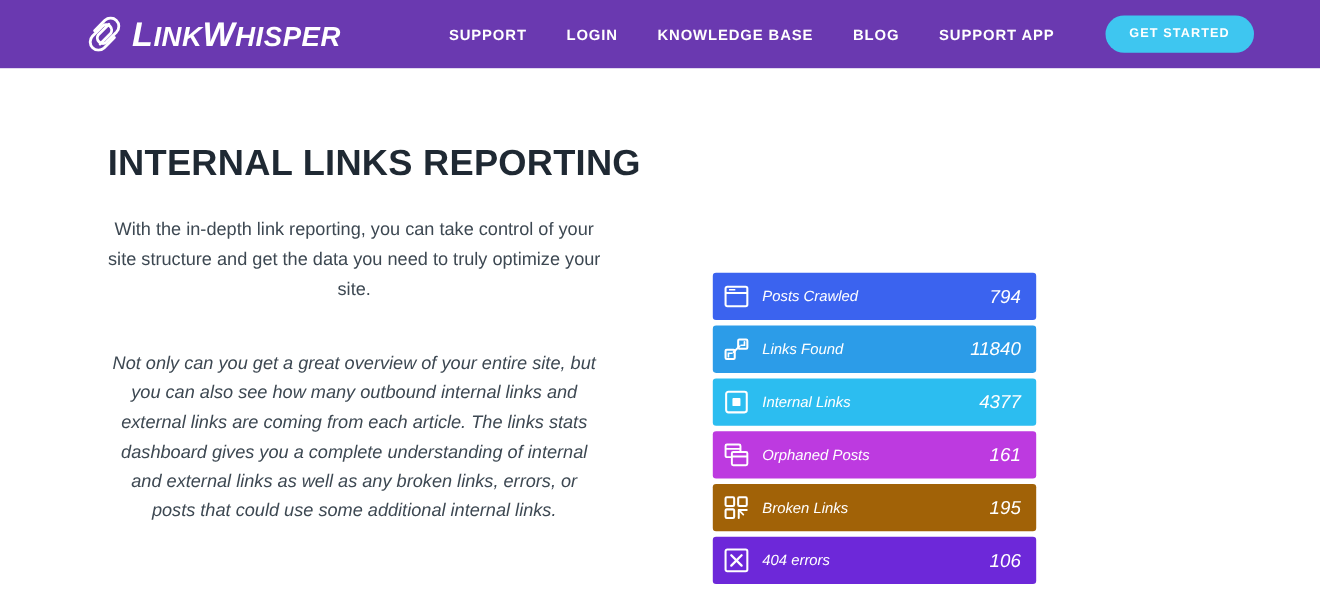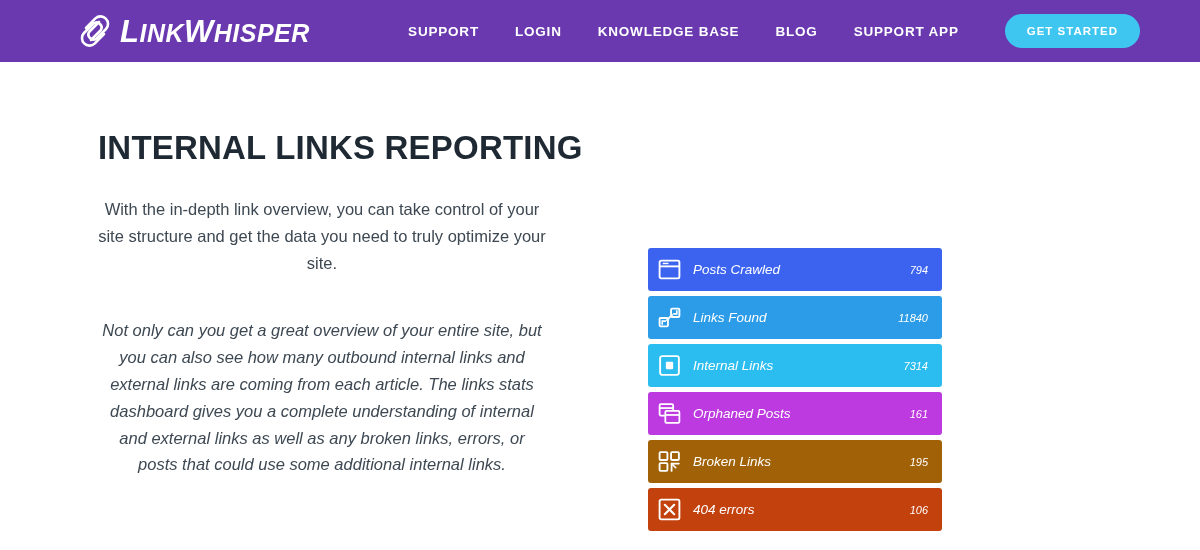--- a/index.html
+++ b/index.html
@@ -112,21 +112,21 @@
     font-style: italic;
   }
   .stat-icon { width: 25px; height: 25px; flex: 0 0 auto; display: block; }
   .stat-label {
     font-size: 13.5px;
     margin-left: 11px;
     white-space: nowrap;
   }
   .stat-value {
     margin-left: auto;
-    font-size: 11px;
+    font-size: 17px;
     white-space: nowrap;
   }
 </style>
 </head>
 <body>
 
 <header class="site-header">
   <a class="brand" href="#">
     <span>
       <svg class="brand-icon" viewBox="0 0 30 32" fill="none" stroke="#ffffff" stroke-width="2.6" stroke-linecap="round" stroke-linejoin="round">
@@ -144,21 +144,21 @@
     <a class="nav-link" href="#">BLOG</a>
     <a class="nav-link" href="#">SUPPORT APP</a>
     <button class="cta-button">GET STARTED</button>
   </nav>
 </header>
 
 <div class="content">
 
   <div class="left-col">
     <h1 class="page-title">INTERNAL LINKS REPORTING</h1>
-    <p class="body-copy">With the in-depth link overview, you can take control of your site structure and get the data you need to truly optimize your site.</p>
+    <p class="body-copy">With the in-depth link reporting, you can take control of your site structure and get the data you need to truly optimize your site.</p>
     <p class="body-copy">Not only can you get a great overview of your entire site, but you can also see how many outbound internal links and external links are coming from each article. The links stats dashboard gives you a complete understanding of internal and external links as well as any broken links, errors, or posts that could use some additional internal links.</p>
   </div>
 
   <div class="right-col">
     <div class="stat-list">
 
       <div class="stat-bar" style="background:#3b63ef">
         <span>
           <svg class="stat-icon" viewBox="0 0 24 24" fill="none" stroke="#ffffff" stroke-width="1.8">
             <rect x="2.5" y="3.5" width="19" height="17" rx="1.5"></rect>
@@ -185,21 +185,21 @@
       </div>
 
       <div class="stat-bar" style="background:#2cbdf0">
         <span>
           <svg class="stat-icon" viewBox="0 0 24 24" fill="none" stroke="#ffffff" stroke-width="1.8">
             <rect x="3" y="3" width="18" height="18" rx="2"></rect>
             <rect x="8.5" y="8.5" width="7" height="7" rx="0.8" fill="#ffffff" stroke="none"></rect>
           </svg>
         </span>
         <span class="stat-label">Internal Links</span>
-        <span class="stat-value">7314</span>
+        <span class="stat-value">4377</span>
       </div>
 
       <div class="stat-bar" style="background:#bd3ae0">
         <span>
           <svg class="stat-icon" viewBox="0 0 24 24" fill="none" stroke="#ffffff" stroke-width="1.7">
             <rect x="2.5" y="3" width="13" height="11" rx="1.2"></rect>
             <line x1="2.5" y1="6.8" x2="15.5" y2="6.8"></line>
             <rect x="8" y="9.5" width="13.5" height="11.5" rx="1.2" fill="#bd3ae0"></rect>
             <line x1="8" y1="13.4" x2="21.5" y2="13.4"></line>
           </svg>
@@ -215,21 +215,21 @@
             <rect x="13.5" y="3" width="7.5" height="7.5" rx="1"></rect>
             <rect x="2.5" y="13.5" width="7.5" height="7.5" rx="1"></rect>
             <polyline points="14,21 14,14 21,14" stroke-width="1.7"></polyline>
             <line x1="14" y1="14" x2="18" y2="18" stroke-width="1.5"></line>
           </svg>
         </span>
         <span class="stat-label">Broken Links</span>
         <span class="stat-value">195</span>
       </div>
 
-      <div class="stat-bar" style="background:#c2410c">
+      <div class="stat-bar" style="background:#6d28d9">
         <span>
           <svg class="stat-icon" viewBox="0 0 24 24" fill="none" stroke="#ffffff" stroke-width="1.8" stroke-linecap="round">
             <rect x="2.5" y="2.5" width="19" height="19" rx="1.5"></rect>
             <line x1="7.5" y1="7.5" x2="16.5" y2="16.5" stroke-width="2"></line>
             <line x1="16.5" y1="7.5" x2="7.5" y2="16.5" stroke-width="2"></line>
           </svg>
         </span>
         <span class="stat-label">404 errors</span>
         <span class="stat-value">106</span>
       </div>

